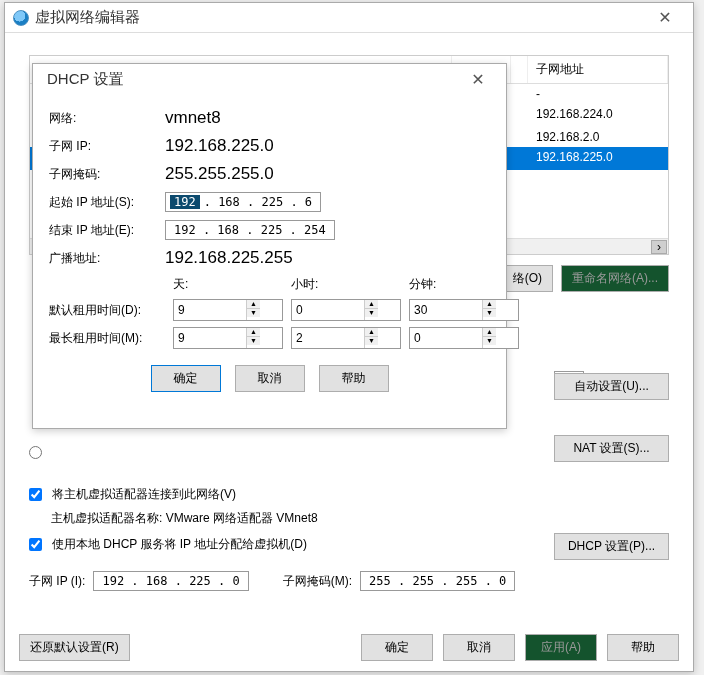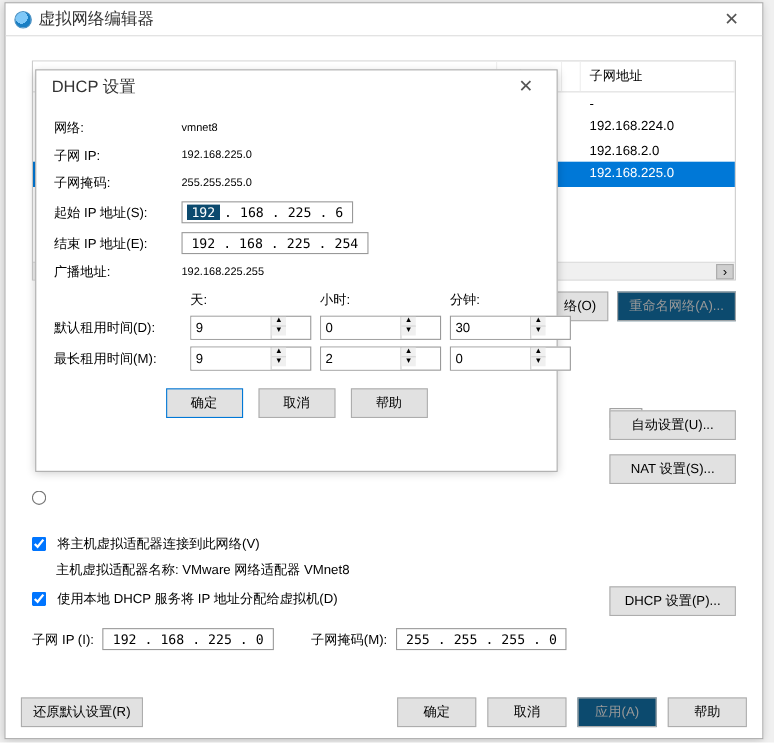--- a/index.html
+++ b/index.html
@@ -17,38 +17,38 @@
 .col-dhcp { width: 60px; }
 .col-subnet { width: 140px; }
 .table-row { display: flex; }
 .table-row div { padding: 3px 8px; }
 .tr-sel { background: #0078d7; color:#fff; }
 .table-scroll { position:absolute; bottom:0; left:0; right:0; height:16px; border-top:1px solid #ddd; background:#f0f0f0; display:flex; align-items:center; justify-content:flex-end;}
 .table-scroll .thumb { width:16px; height:14px; background:#cfcfcf; border:1px solid #aaa; display:flex; align-items:center; justify-content:center; margin-right:1px;}
 .sidebutttons { position:absolute; top:262px; right:24px; display:flex; gap:8px;}
 .right-col-btns { position:absolute; right:24px; width:115px; }
 button.win { background:#e1e1e1; border:1px solid #adadad; padding:4px 10px; font-size:12px; cursor:pointer; font-family:inherit; }
-button.win:disabled { color:#999; background:#0c4a6e; cursor:default;}
+button.win:disabled { color:#999; background:#14532d; cursor:default;}
 
 .section { position:absolute; left:24px; right:24px; }
 .radio-row, .check-row { display:flex; align-items:center; gap:6px; padding:3px 0;}
 input[type=radio],input[type=checkbox]{ margin:0 4px 0 0;}
 
 .ipbox { display:inline-flex; border:1px solid #999; background:#fff; padding:2px 4px; font-family:Consolas,monospace; font-size:12px;}
 .ipbox span{padding:0 4px;}
 
 .dropdown { border:1px solid #999; background:#fff; padding:3px 6px; display:inline-flex; align-items:center; gap:8px; min-width:130px;}
 .dropdown .chev { margin-left:auto; font-size:9px;}
 
 
 .dhcp-dialog { left: 32px; top: 63px; width: 475px; height: 366px; z-index: 10; }
 .dhcp-body { padding: 14px 16px; }
 .dhcp-row { display:flex; align-items:center; margin-bottom:8px; }
 .dhcp-row .lbl { width:116px; }
-.dhcp-row .val { font-size:10px;text-align:right;}
+.dhcp-row .val { font-size:17px;text-align:right;}
 .spinwrap { display:flex; border:1px solid #999; background:#fff; }
 .spinwrap input { border:none; width:72px; padding:3px 4px; font-size:12px; font-family:inherit; outline:none;}
 .spinwrap .spins { display:flex; flex-direction:column; border-left:1px solid #ccc;}
 .spinwrap .spins span { font-size:7px; line-height:8px; padding:0 3px; background:#f0f0f0; cursor:pointer; border-bottom:1px solid #ccc;}
 .spinwrap .spins span:last-child{border-bottom:none;}
 .time-grid { display:grid; grid-template-columns:116px 110px 110px 110px; gap:6px 8px; align-items:center;}
 .dlg-btns { display:flex; gap:14px; justify-content:center; margin-top:16px;}
 .dlg-btns button{ min-width:70px;}
 
 .bottom-bar { position:absolute; bottom:10px; left:14px; right:14px; display:flex; gap:10px; }
@@ -105,21 +105,21 @@
     <button class="win">络(O)</button>
     <button class="win" disabled="">重命名网络(A)...</button>
   </div>
 
   <div class="right-col-btns" style="top:368px;">
     <div class="dropdown" style="margin-bottom:8px; width:30px; min-width:30px; justify-content:center;">
         <span class="chev">▾</span>
       </div>
   </div>
   <button class="win right-col-btns" style="top:370px;">自动设置(U)...</button>
-  <button class="win right-col-btns" style="top:410px;">NAT 设置(S)...</button>
+  <button class="win right-col-btns" style="top:432px;">NAT 设置(S)...</button>
   <button class="win right-col-btns" style="top:530px;">DHCP 设置(P)...</button>
 
   <div class="section" style="top:440px;">
     <div class="radio-row">
       <input type="radio" style="">
     </div>
   </div>
 
   <div class="section" style="top:480px;">
     <div class="check-row">

